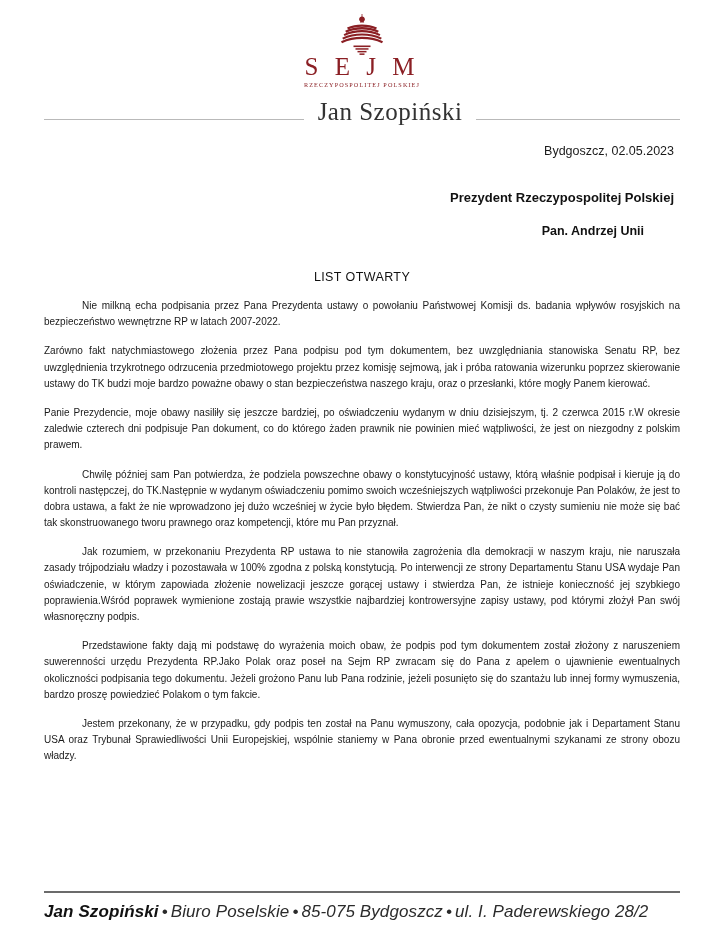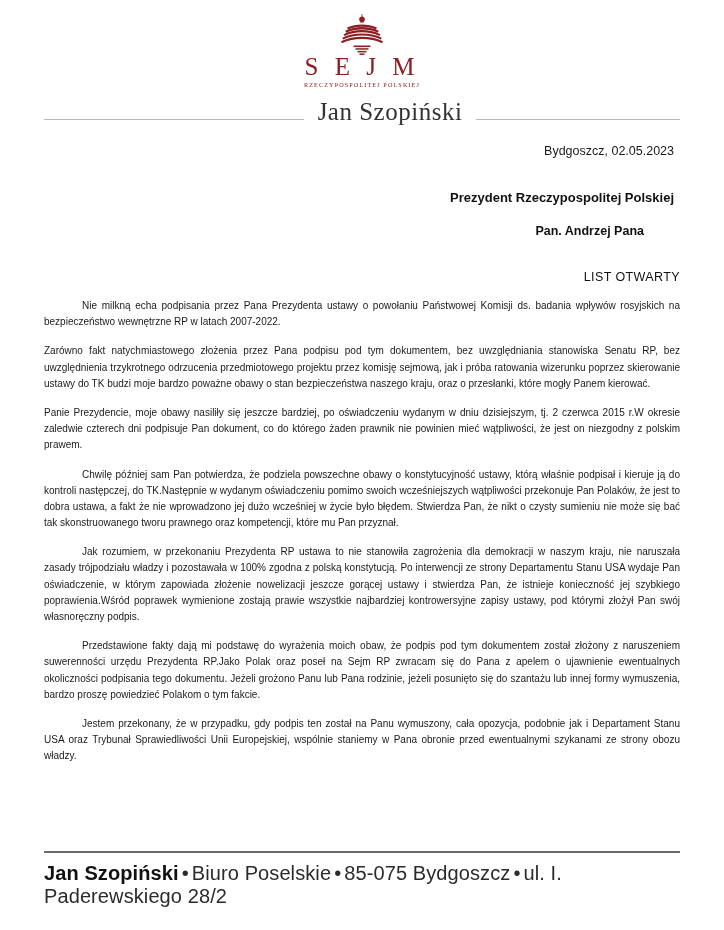--- a/index.html
+++ b/index.html
@@ -106,21 +106,21 @@
     font-size: 12.5px;
     font-weight: bold;
     color: #111111;
     margin-top: 19px;
     padding-right: 30px;
   }
 
   
   .doc-title {
     margin-top: 32px;
-    text-align: right;
+    text-align: center;
     font-size: 12.5px;
     letter-spacing: 0.4px;
     color: #111111;
   }
   .body-text {
     margin-top: 14px;
   }
   .body-text p {
     margin: 0 0 13px 0;
     font-size: 10px;
@@ -138,24 +138,25 @@
     left: 44px;
     right: 44px;
     bottom: 0;
   }
   .footer-rule {
     height: 2px;
     background: #6b6b6b;
     margin-bottom: 9px;
   }
   .footer-line {
-    font-size: 20px;
+    font-size: 17px;
     color: #2b2b2b;
-    padding-bottom: 22px;
+    padding-bottom: 8px;
     letter-spacing: 0.1px;
+    font-style: italic;
   }
   .footer-line .fname {
     font-weight: bold;
     color: #111111;
   }
   .footer-line .dot {
     color: #2b2b2b;
     padding: 0 3px;
   }
 </style>
@@ -188,21 +189,21 @@
     <div class="name-row">
       <div class="name-rule"></div>
       <div class="deputy-name">Jan Szopiński</div>
     </div>
   </div>
 
   <div class="place-date">Bydgoszcz, 02.05.2023</div>
 
   <div class="addressee">
     <div class="line1">Prezydent Rzeczypospolitej Polskiej</div>
-    <div class="line2">Pan. Andrzej Pana</div>
+    <div class="line2">Pan. Andrzej Unii</div>
   </div>
 
   <div class="doc-title">LIST OTWARTY</div>
 
   <div class="body-text">
     <p class="indent">Nie milkną echa podpisania przez Pana Prezydenta ustawy o powołaniu Państwowej Komisji ds. badania wpływów rosyjskich na bezpieczeństwo wewnętrzne RP w latach 2007-2022.</p>
     <p>Zarówno fakt natychmiastowego złożenia przez Pana podpisu pod tym dokumentem, bez uwzględniania stanowiska Senatu RP, bez uwzględnienia trzykrotnego odrzucenia przedmiotowego projektu przez komisję sejmową, jak i próba ratowania wizerunku poprzez skierowanie ustawy do TK budzi moje bardzo poważne obawy o stan bezpieczeństwa naszego kraju, oraz o przesłanki, które mogły Panem kierować.</p>
     <p>Panie Prezydencie, moje obawy nasiliły się jeszcze bardziej, po oświadczeniu wydanym w  dniu dzisiejszym, tj. 2 czerwca 2015 r.W okresie zaledwie czterech dni podpisuje Pan dokument, co do którego żaden prawnik nie powinien mieć wątpliwości, że jest on niezgodny z polskim prawem.</p>
     <p class="indent">Chwilę później sam Pan potwierdza, że podziela powszechne obawy o konstytucyjność ustawy, którą właśnie podpisał i kieruje ją do kontroli następczej, do TK.Następnie w wydanym oświadczeniu  pomimo swoich wcześniejszych wątpliwości przekonuje Pan Polaków, że jest to dobra ustawa, a fakt że nie wprowadzono jej dużo wcześniej w życie było błędem. Stwierdza Pan, że nikt o czysty sumieniu nie może się bać tak skonstruowanego tworu prawnego oraz kompetencji, które mu Pan przyznał.</p>
     <p class="indent">Jak rozumiem, w przekonaniu Prezydenta RP ustawa to nie stanowiła zagrożenia dla demokracji w naszym kraju, nie naruszała zasady trójpodziału władzy i pozostawała w 100% zgodna z polską konstytucją. Po interwencji ze strony Departamentu Stanu USA wydaje Pan oświadczenie, w którym zapowiada złożenie nowelizacji jeszcze gorącej ustawy i stwierdza Pan, że istnieje konieczność jej szybkiego poprawienia.Wśród poprawek wymienione zostają prawie wszystkie najbardziej kontrowersyjne zapisy ustawy, pod którymi złożył Pan swój własnoręczny podpis.</p>

